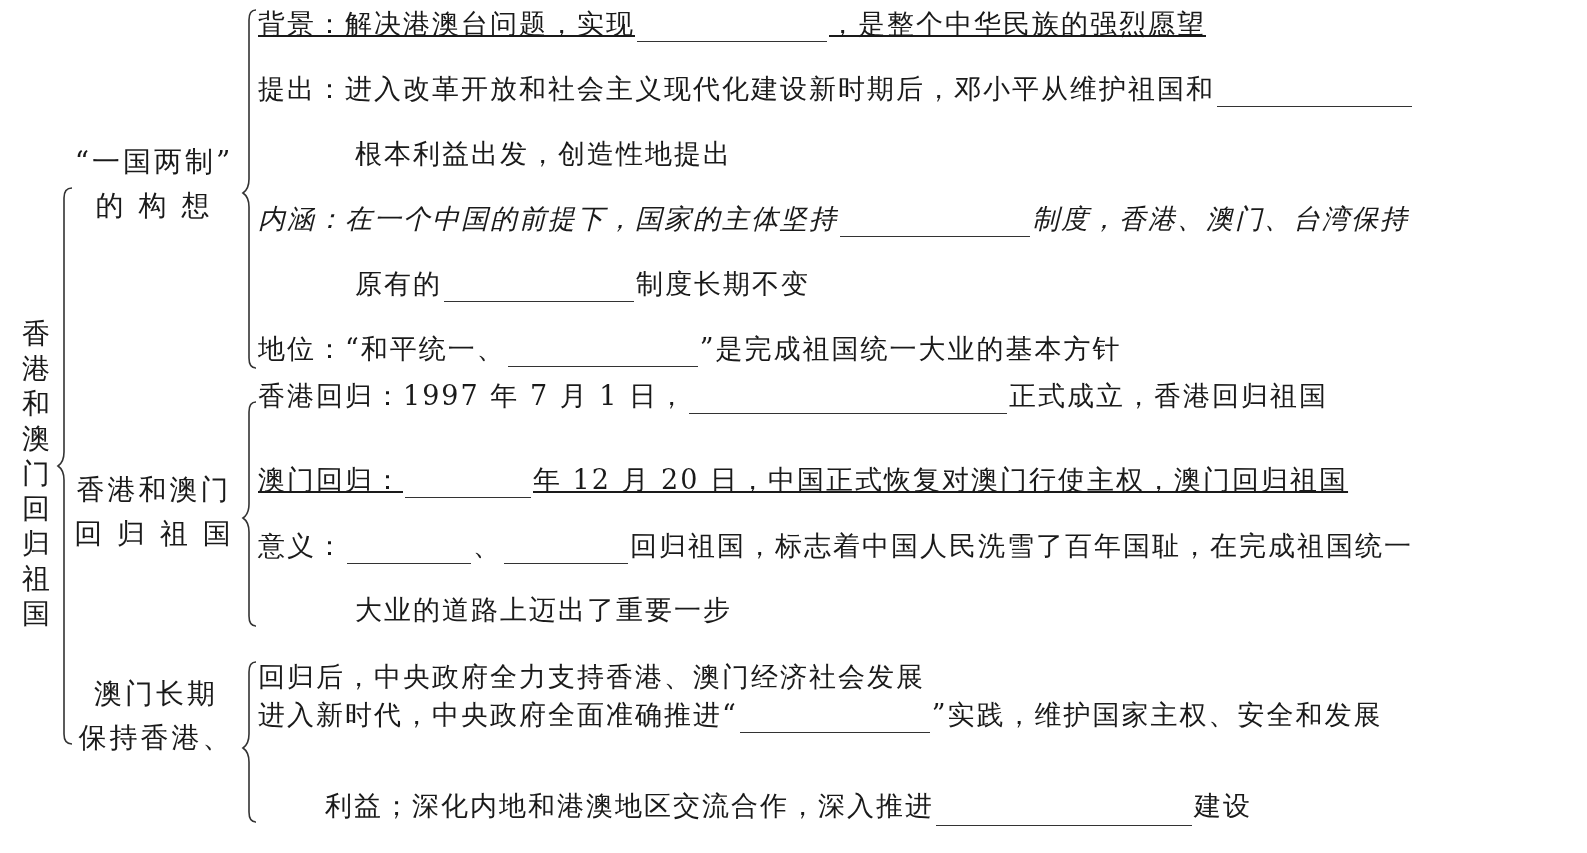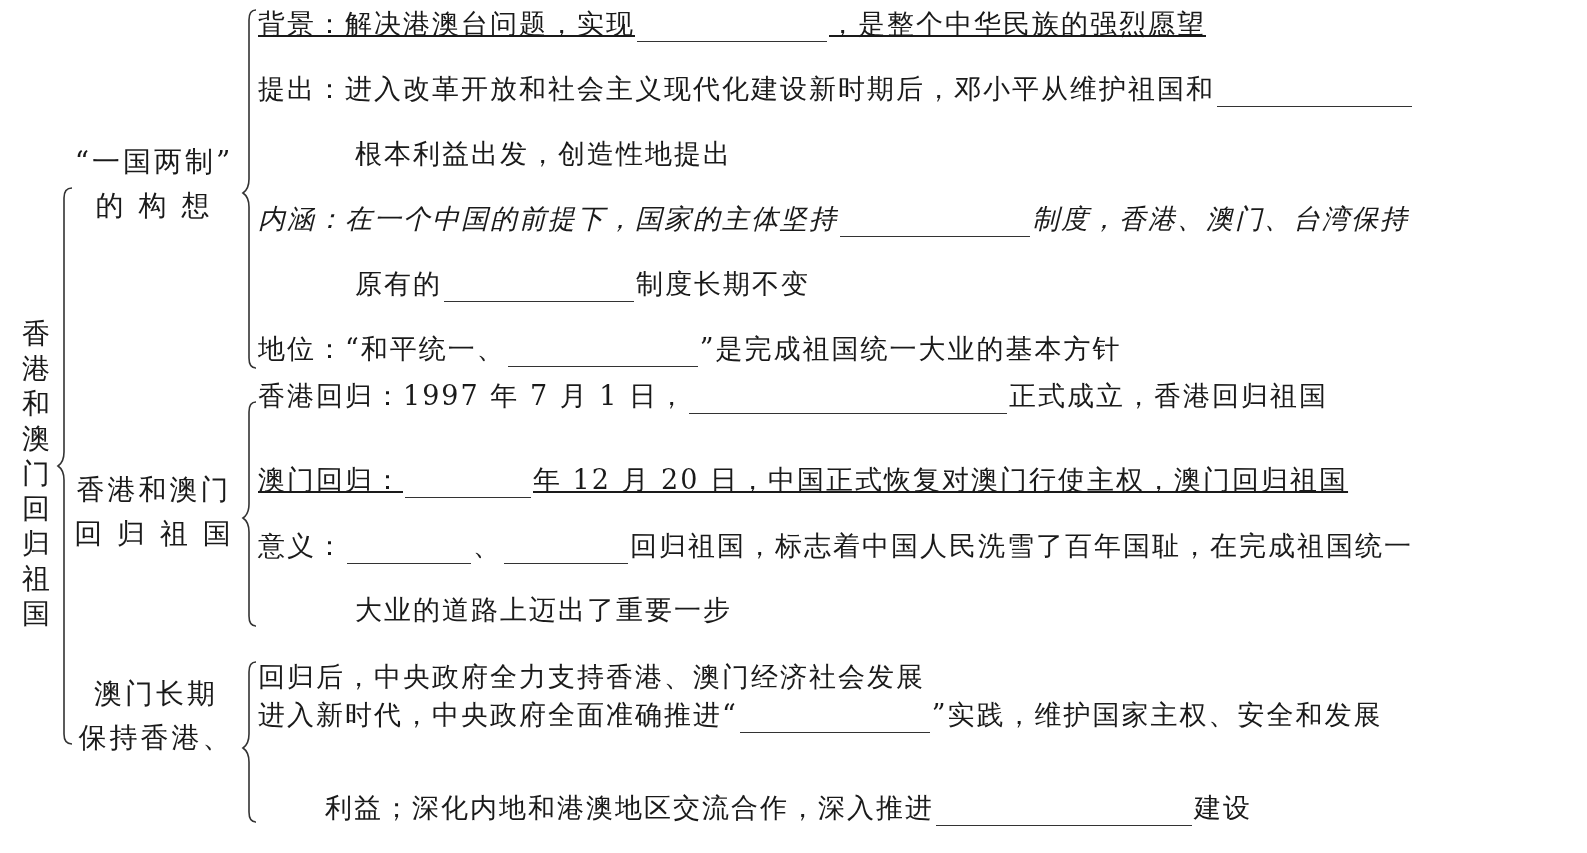--- a/index.html
+++ b/index.html
@@ -81,15 +81,15 @@
   <div>保持香港、</div>
 </div>
 <svg class="brace" style="left:242px; top:660px;" width="18" height="164">
   <path d="M14,2 Q7,2 7,12 L7,74 Q7,84 1,88 Q7,92 7,102 L7,152 Q7,162 14,162"></path>
 </svg>
 
 <div class="abs line" style="left:258px; top:659px;">回归后，中央政府全力支持香港、澳门经济社会发展</div>
 <div class="abs line" style="left:258px; top:697px;">
   <span>进入新时代，中央政府全面准确推进“</span><span class="blank" style="width:190px;"></span><span>”实践，维护国家主权、安全和发展</span>
 </div>
-<div class="abs line" style="left:325px; top:790px;">
+<div class="abs line" style="left:325px; top:790px;font-family:Liberation Mono, monospace;">
   <span>利益；深化内地和港澳地区交流合作，深入推进</span><span class="blank" style="width:256px;"></span><span>建设</span>
 </div>
 
 </body></html>

